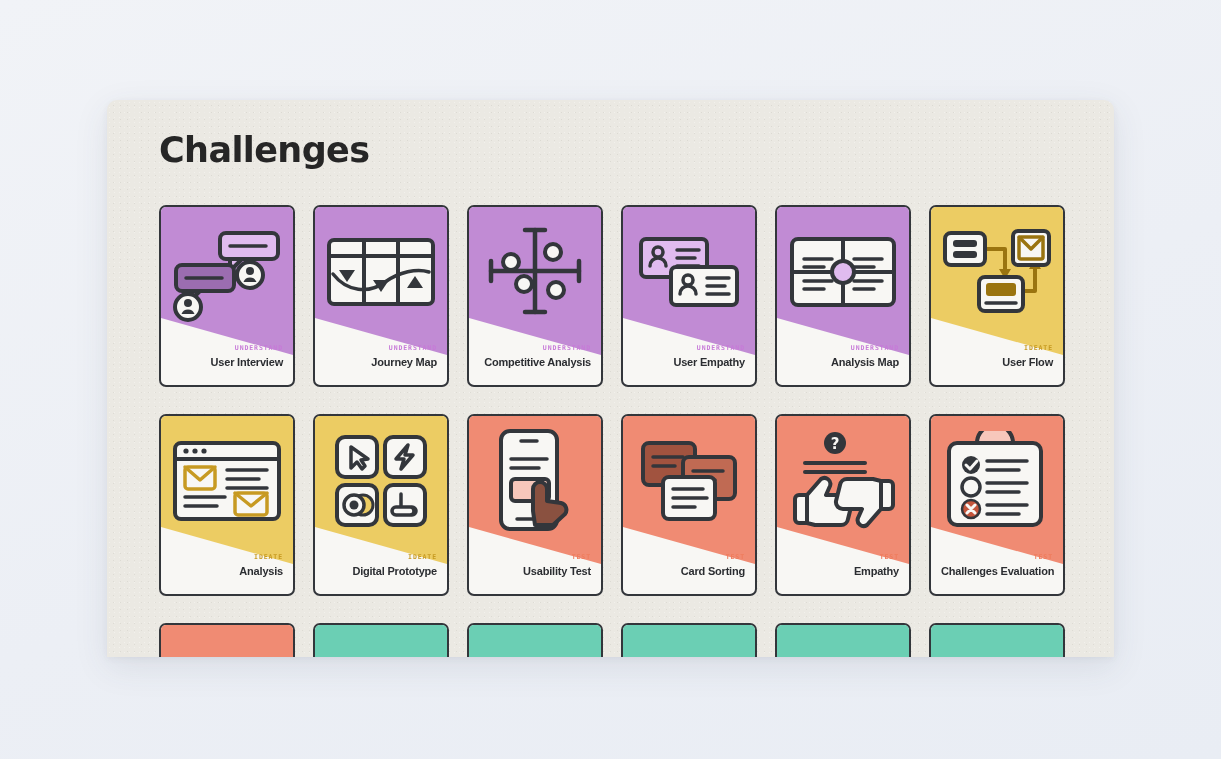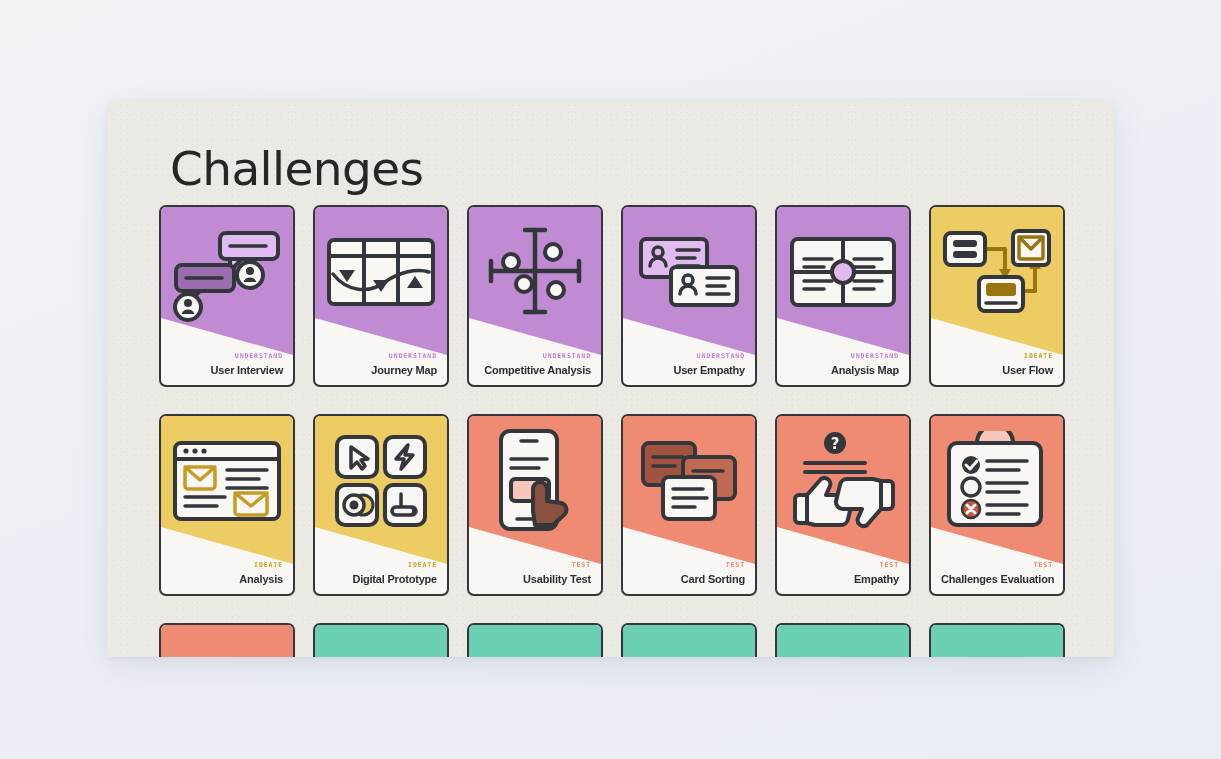--- a/index.html
+++ b/index.html
@@ -43,23 +43,23 @@
       radial-gradient(rgba(255,255,255,.65) 0.6px, transparent 0.7px),
       radial-gradient(rgba(150,145,135,.30) 0.5px, transparent 0.6px);
     background-size: 5px 5px, 7px 7px;
     background-position: 0 0, 3px 2px;
   }
 
   #page-title {
     position: absolute;
     left: 52px;
     top: 30px;
-    margin: 11px;
-    font-size: 47px;
-    font-weight: normal;
+    margin: 0;
+    font-size: 35px;
+    font-weight: bold;
     letter-spacing: -0.6px;
     color: #262626;
     font-family: "DejaVu Sans", sans-serif;
     z-index: 3;
   }
 
   
   #grid {
     position: absolute;
     left: 52px;
@@ -94,21 +94,21 @@
     left: 0; right: 0; top: 0;
     height: 130px;
     display: flex;
     align-items: center;
     justify-content: center;
   }
   .card-art svg { display: block; }
 
   .card-foot {
     position: absolute;
-    left: 0; right: 0; bottom: 0;
+    left: 0; right: 0; bottom: 8px;
     padding: 0 10px 9px 10px;
     text-align: right;
   }
   .card-phase {
     font-family: "DejaVu Sans Mono", monospace;
     font-size: 6.5px;
     font-weight: bold;
     letter-spacing: .9px;
     line-height: 1;
     margin-bottom: 6px;

